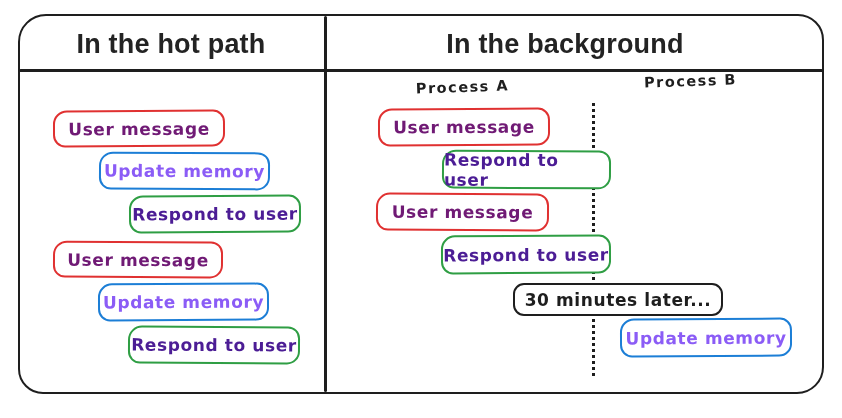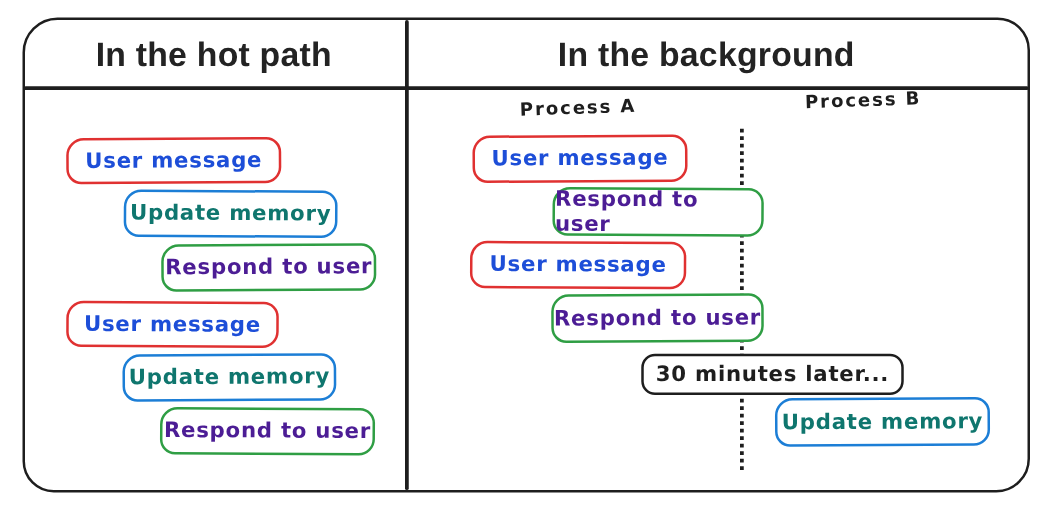--- a/index.html
+++ b/index.html
@@ -69,22 +69,22 @@
     align-items: center;
     justify-content: center;
     background: #ffffff;
     border: 2.5px solid #1e1e1e;
     border-radius: 14px 12px 13px 12px;
     font-size: 17px;
     font-weight: 600;
     letter-spacing: 0.6px;
     z-index: 2;
   }
-  .c-red   { border-color: #e03131; color: #1d4ed8; }
-  .c-blue  { border-color: #1c7ed6; color: #0f766e; }
+  .c-red   { border-color: #e03131; color: #701a75; }
+  .c-blue  { border-color: #1c7ed6; color: #8b5cf6; }
   .c-green { border-color: #2f9e44; color: #4c1d95; margin-left: 29px; }
   .c-black { border-color: #1e1e1e; color: #1e1e1e; }
   .r-a { transform: rotate(-0.3deg); }
   .r-b { transform: rotate(0.3deg); }
 </style>
 </head>
 <body>
 
 <div class="canvas">
 

